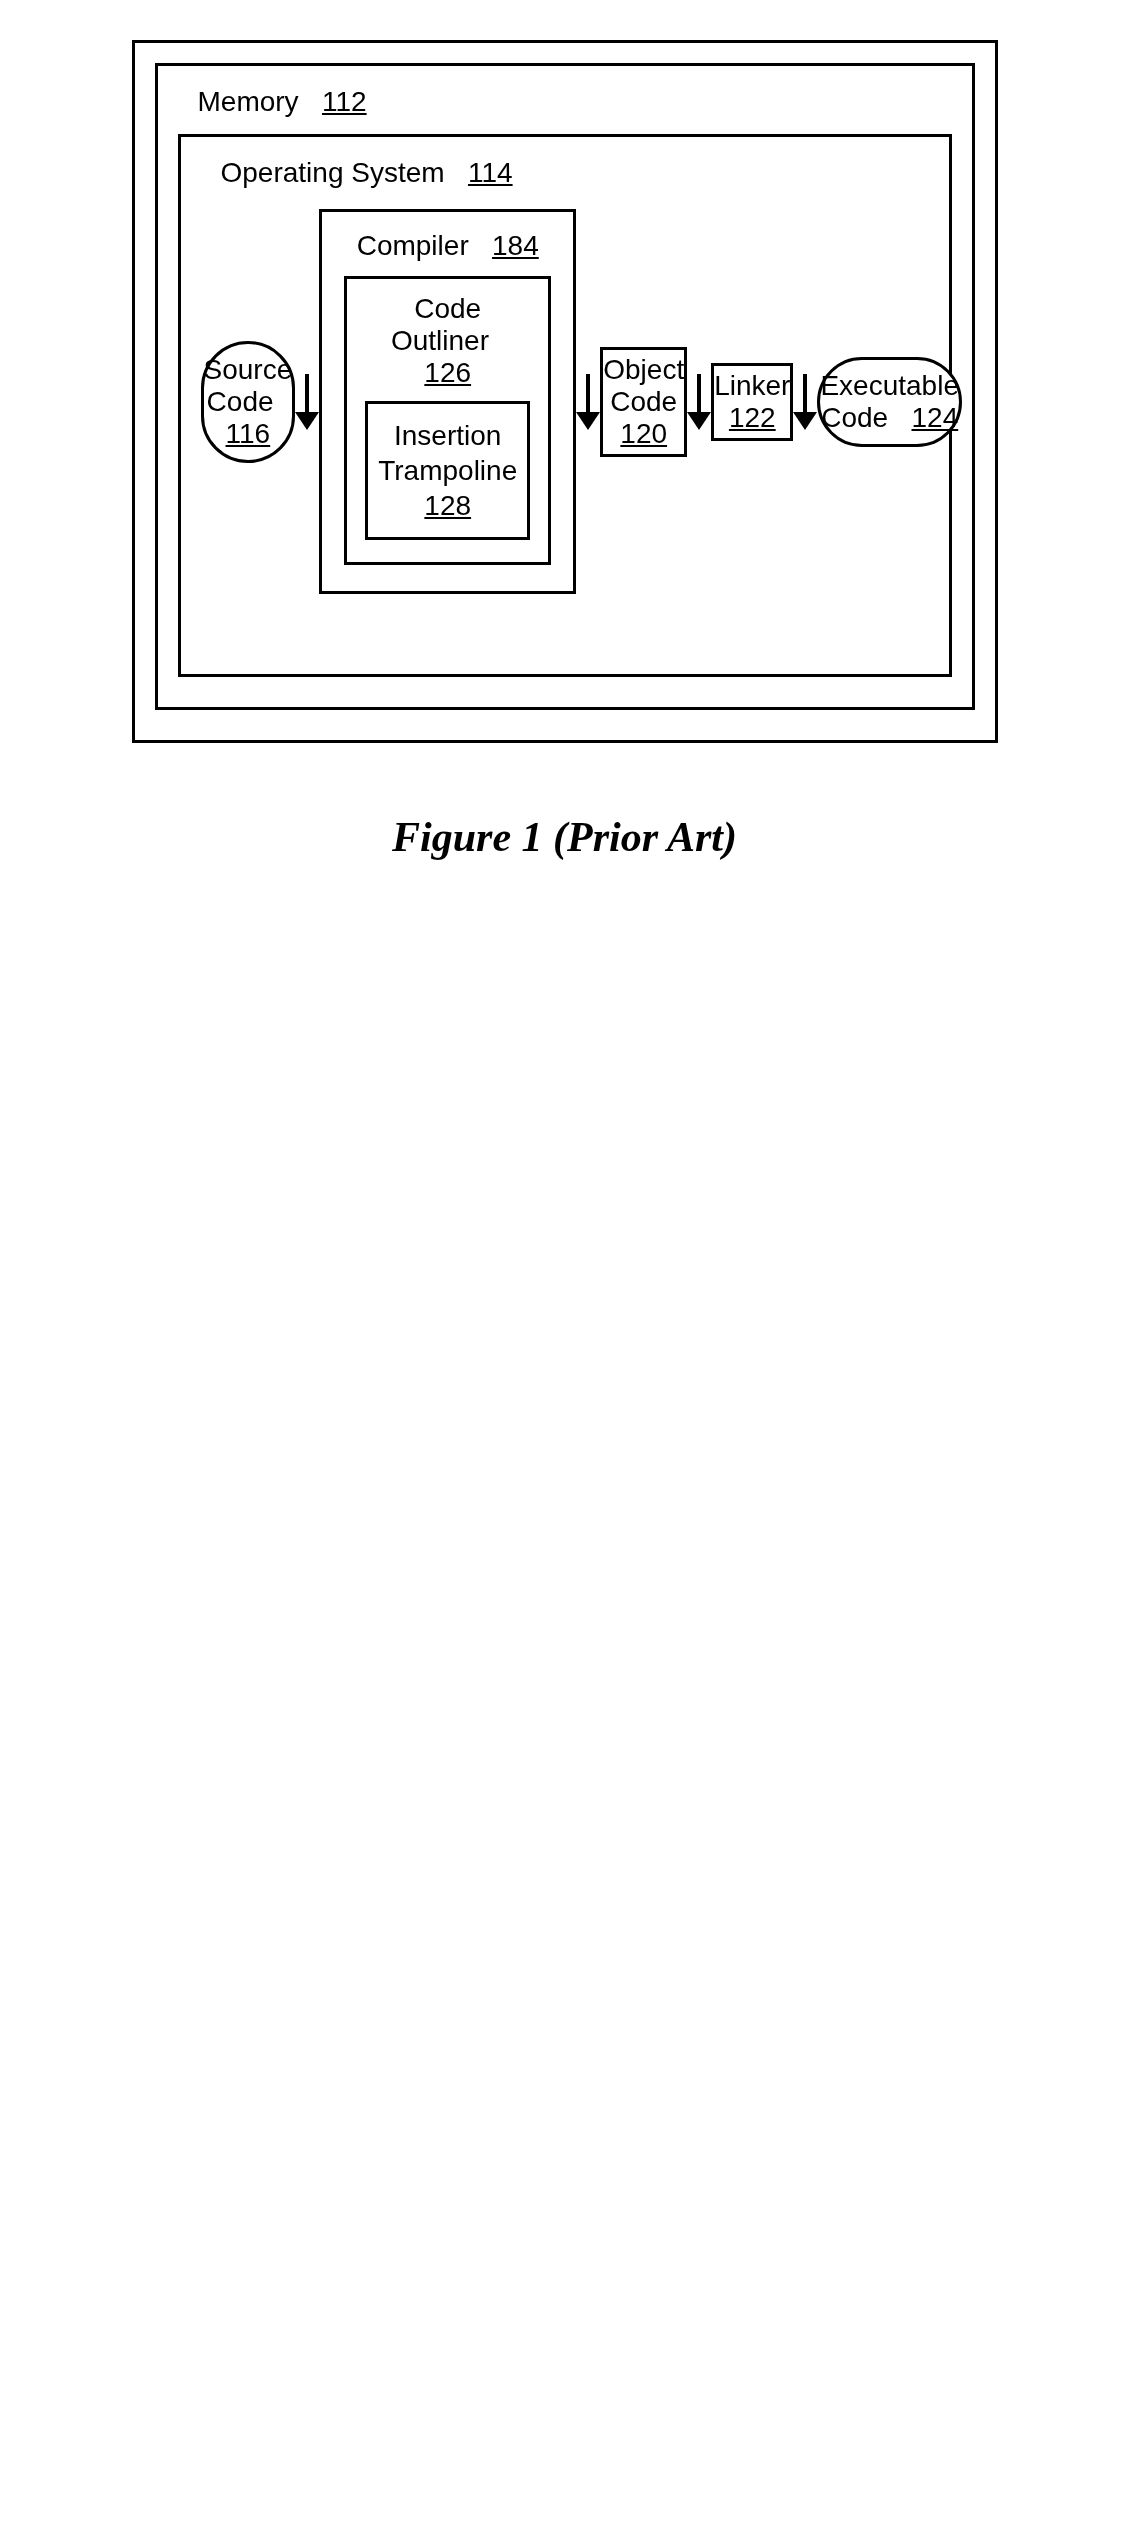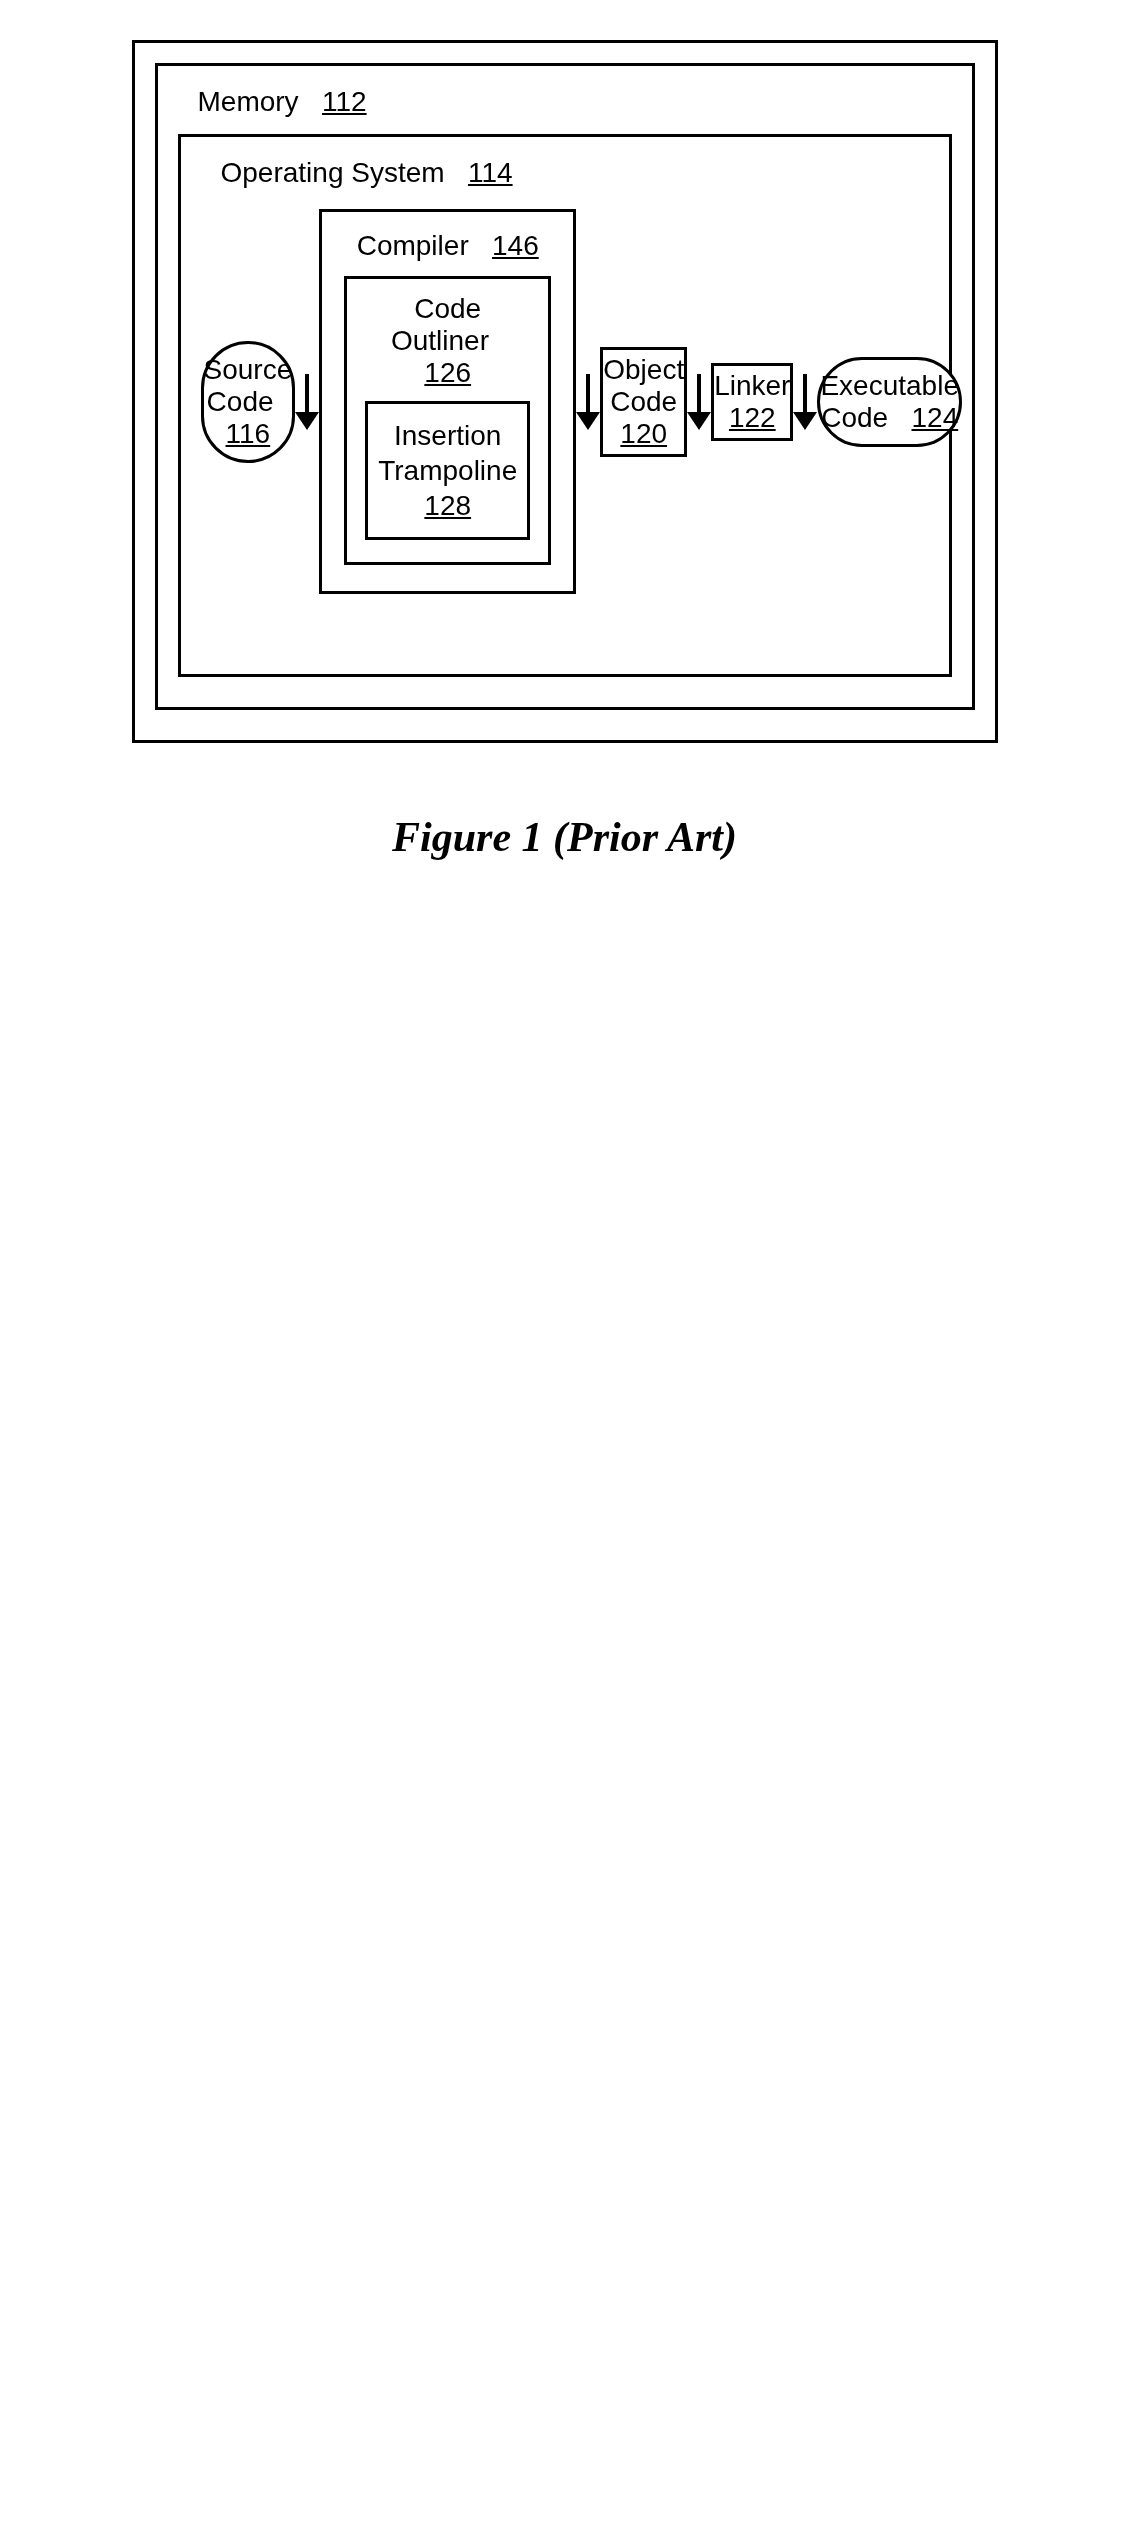--- a/index.html
+++ b/index.html
@@ -141,21 +141,21 @@
 
         <div class="arrow">
           <div class="arrow-shaft"></div>
             <div class="arrow-head"></div>
         </div>
 
         <div class="compiler-box">
           <div class="title-line">
             <span>Compiler</span>
             <span>&nbsp;</span>
-            <span class="ref">146</span>
+            <span class="ref">184</span>
           </div>
           <div class="outliner-box">
             <div class="title-line">
               <span>Code Outliner</span>
               <span>&nbsp;</span>
               <span class="ref">126</span>
             </div>
             <div class="tramp-box">
               <div>Insertion</div>
               <div>Trampoline</div>

